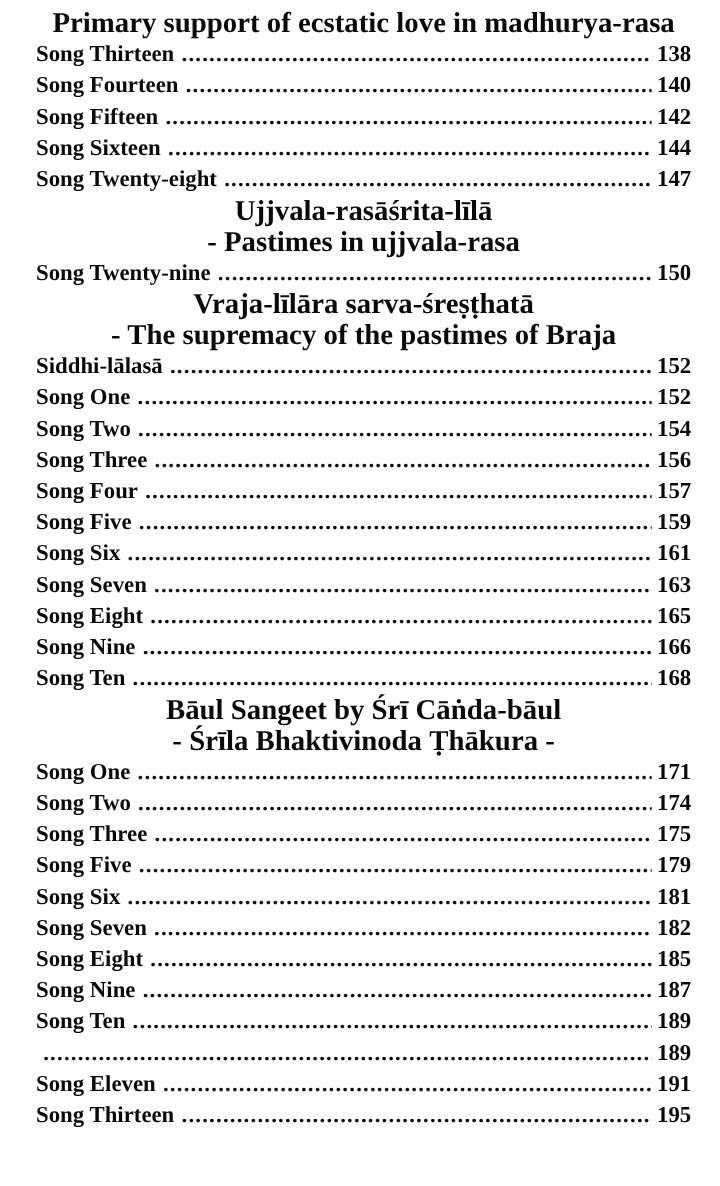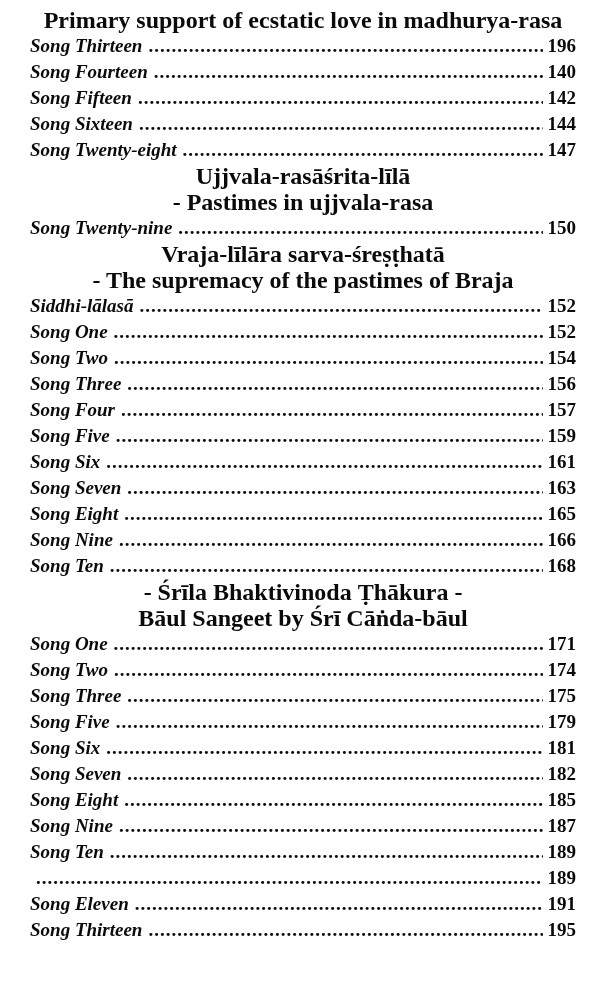--- a/index.html
+++ b/index.html
@@ -29,21 +29,20 @@
   .entry {
     display: flex;
     align-items: baseline;
     font-size: 19px;
     line-height: 26px;
     height: 26px;
   }
   .title {
     white-space: nowrap;
     flex: 0 0 auto;
-    font-style: italic;
   }
   .leader {
     flex: 1 1 auto;
     overflow: hidden;
     white-space: nowrap;
     margin: 0 5px 0 6px;
     min-width: 0;
   }
   .leader::after {
     content: "........................................................................................................................................................................................................";
@@ -57,21 +56,21 @@
 </style>
 </head>
 <body>
 
 <main class="toc-page">
   <div id="toc-lines">
       <div class="heading">Primary support of ecstatic love in madhurya-rasa</div>
       <div class="entry">
     <span class="title">Song Thirteen</span>
     <span class="leader"></span>
-    <span class="pagenum">196</span>
+    <span class="pagenum">138</span>
   </div>
       <div class="entry">
     <span class="title">Song Fourteen</span>
     <span class="leader"></span>
     <span class="pagenum">140</span>
   </div>
       <div class="entry">
     <span class="title">Song Fifteen</span>
     <span class="leader"></span>
     <span class="pagenum">142</span>
@@ -143,22 +142,22 @@
       <div class="entry">
     <span class="title">Song Nine</span>
     <span class="leader"></span>
     <span class="pagenum">166</span>
   </div>
       <div class="entry">
     <span class="title">Song Ten</span>
     <span class="leader"></span>
     <span class="pagenum">168</span>
   </div>
+      <div class="heading">Bāul Sangeet by Śrī Cāṅda-bāul</div>
       <div class="heading">- Śrīla Bhaktivinoda Ṭhākura -</div>
-      <div class="heading">Bāul Sangeet by Śrī Cāṅda-bāul</div>
       <div class="entry">
     <span class="title">Song One</span>
     <span class="leader"></span>
     <span class="pagenum">171</span>
   </div>
       <div class="entry">
     <span class="title">Song Two</span>
     <span class="leader"></span>
     <span class="pagenum">174</span>
   </div>

